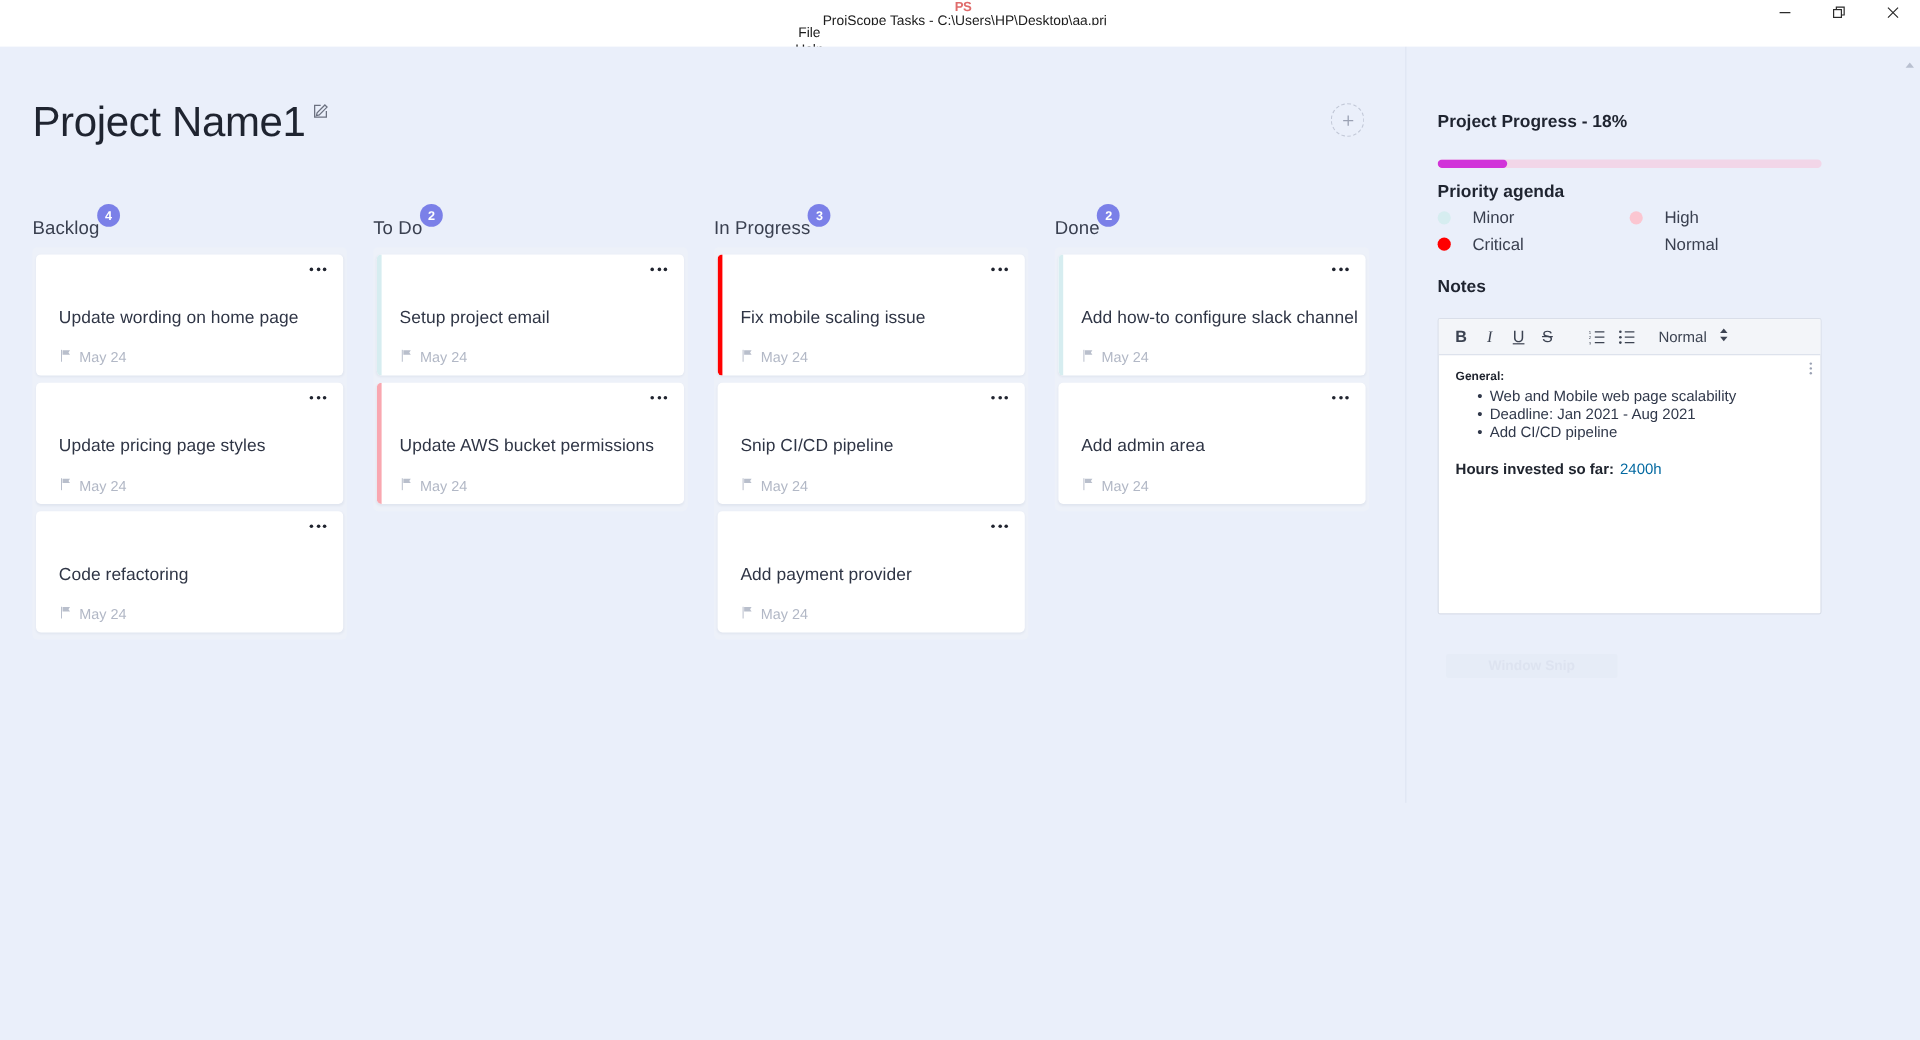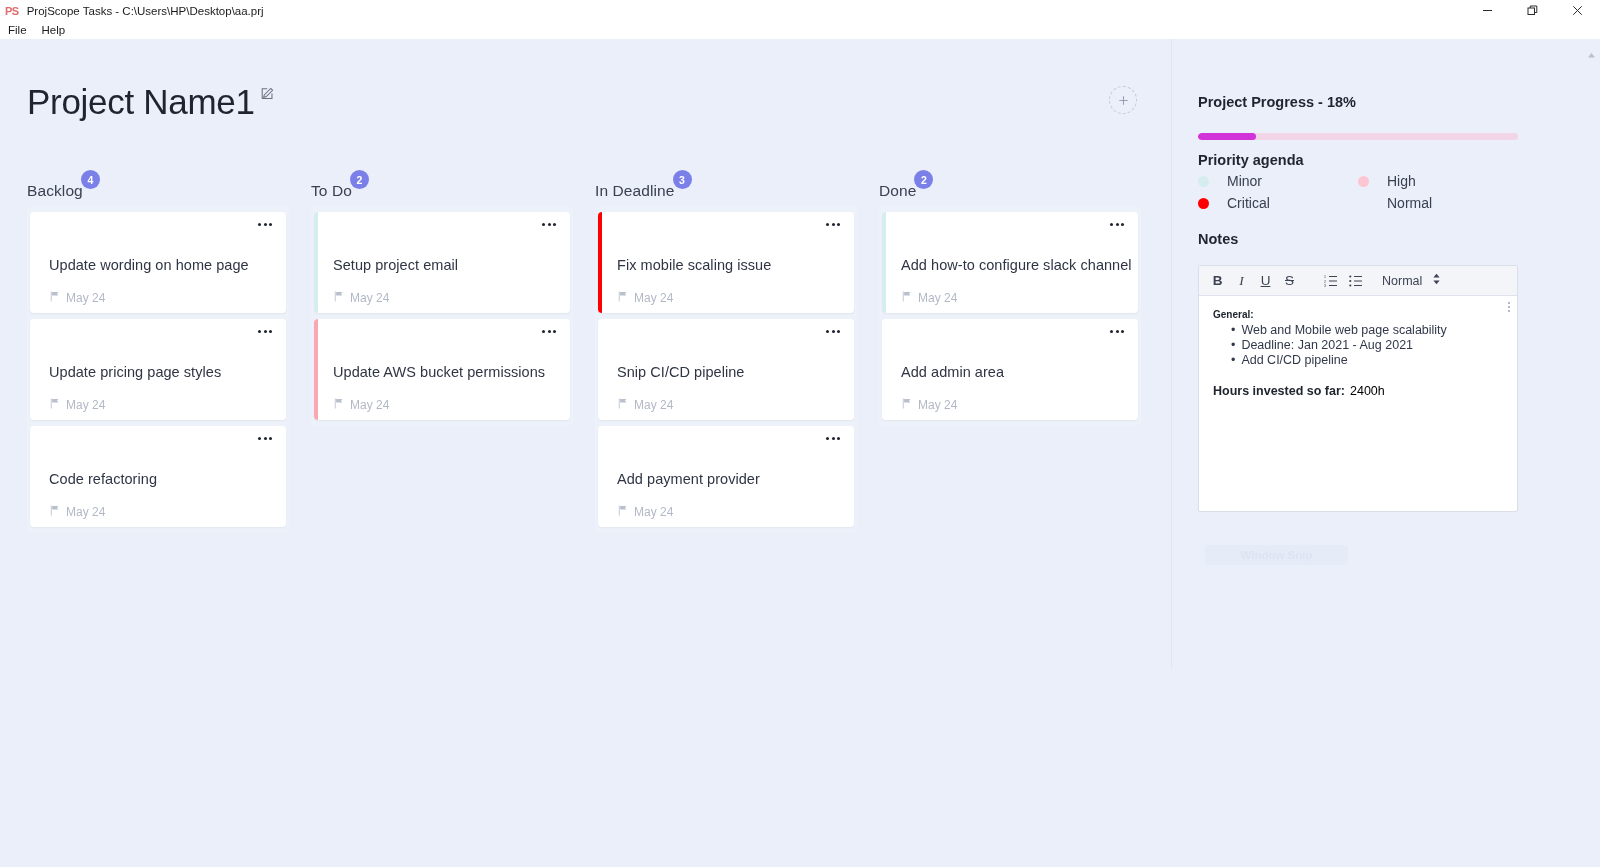--- a/index.html
+++ b/index.html
@@ -7,41 +7,41 @@
     width: 1600px; height: 867px;
     font-family: "Liberation Sans", sans-serif;
     background: #ffffff;
     overflow: hidden;
   }
 
   
   .titlebar {
     position: absolute; top: 0; left: 0; width: 1600px; height: 21px;
     background: #ffffff;
-    display: flex; align-items: center;
+    display: flex; align-items: center; flex-direction: column;
   }
   .app-logo {
     margin-left: 5px; font-size: 11px; font-weight: bold;
     color: #e06c6c; letter-spacing: -0.5px;
   }
   .title-text {
     margin-left: 8px; font-size: 11.5px; color: #1b1b1b;
     white-space: nowrap;
   }
   .winctl { position: absolute; top: 0; right: 0; display: flex; height: 21px; }
   .winbtn {
     width: 45px; height: 21px; display: flex; align-items: center; justify-content: center;
     color: #2b2b2b;
   }
   .winbtn svg { display: block; }
 
   
   .menubar {
     position: absolute; top: 21px; left: 0; width: 1348px; height: 18px;
-    background: #ffffff; display: flex; align-items: center;
+    background: #ffffff; display: flex; align-items: center; flex-direction: column;
   }
   .menuitem {
     font-size: 11.5px; color: #1b1b1b; padding: 1px 7px; margin-left: 1px;
   }
 
   
   .app {
     position: absolute; top: 39px; left: 0; width: 1600px; height: 828px;
     background: #eaeffa;
   }
@@ -179,21 +179,21 @@
   .notes-body { position: relative; flex: 1; padding: 13px 14px 0 14px; }
   .notes-general { font-size: 10px; font-weight: bold; color: #20252f; }
   .notes-bullets { margin: 3px 0 0 18px; }
   .notes-bullet {
     font-size: 12.5px; color: #30384a; line-height: 1.18;
     display: flex; gap: 6px;
   }
   .notes-hours {
     margin-top: 17px; font-size: 12.5px; color: #20252f; font-weight: bold;
   }
-  .notes-hours span.val { font-weight: normal; color: #000000; margin-left: 5px; margin-top: 43px; }
+  .notes-hours span.val { font-weight: normal; color: #0369a1; margin-left: 5px; margin-top: 43px; }
   .notes-kebab {
     position: absolute; top: 6px; right: 7px;
     display: flex; flex-direction: column; gap: 2px; align-items: center;
   }
   .notes-kebab i { width: 2px; height: 2px; border-radius: 50%; background: #9aa1b3; display: block; }
 
   .snip-watermark {
     position: absolute; top: 506px; left: 33px; width: 143px; height: 20px;
     background: #e6ecf7; border-radius: 2px;
     display: flex; align-items: center; justify-content: center;
@@ -332,21 +332,21 @@
               <div class="card-title">Update AWS bucket permissions</div>
               <div class="card-date">
                 <span class="flag-icon"><svg width="11" height="11" viewBox="0 0 12 12" fill="currentColor">
                     <path d="M2 0.6h.9v10.8H2z"></path>
                     <path d="M3.4 1h6.8l-1.4 2 1.4 2H3.4z"></path>
                   </svg></span>
                 <span>May 24</span>
               </div>
             </div>
           </div></div>
-        <div class="column"><div class="col-head"><span class="col-title">In Deadline</span><span class="col-badge">3</span></div><div class="col-body">
+        <div class="column"><div class="col-head"><span class="col-title">In Progress</span><span class="col-badge">3</span></div><div class="col-body">
             <div class="card">
               <span class="card-stripe" style="background:#ff0000"></span>
               <div class="card-menu">
                 <i></i>
                 <i></i>
                 <i></i>
               </div>
               <div class="card-title">Fix mobile scaling issue</div>
               <div class="card-date">
                 <span class="flag-icon"><svg width="11" height="11" viewBox="0 0 12 12" fill="currentColor">

